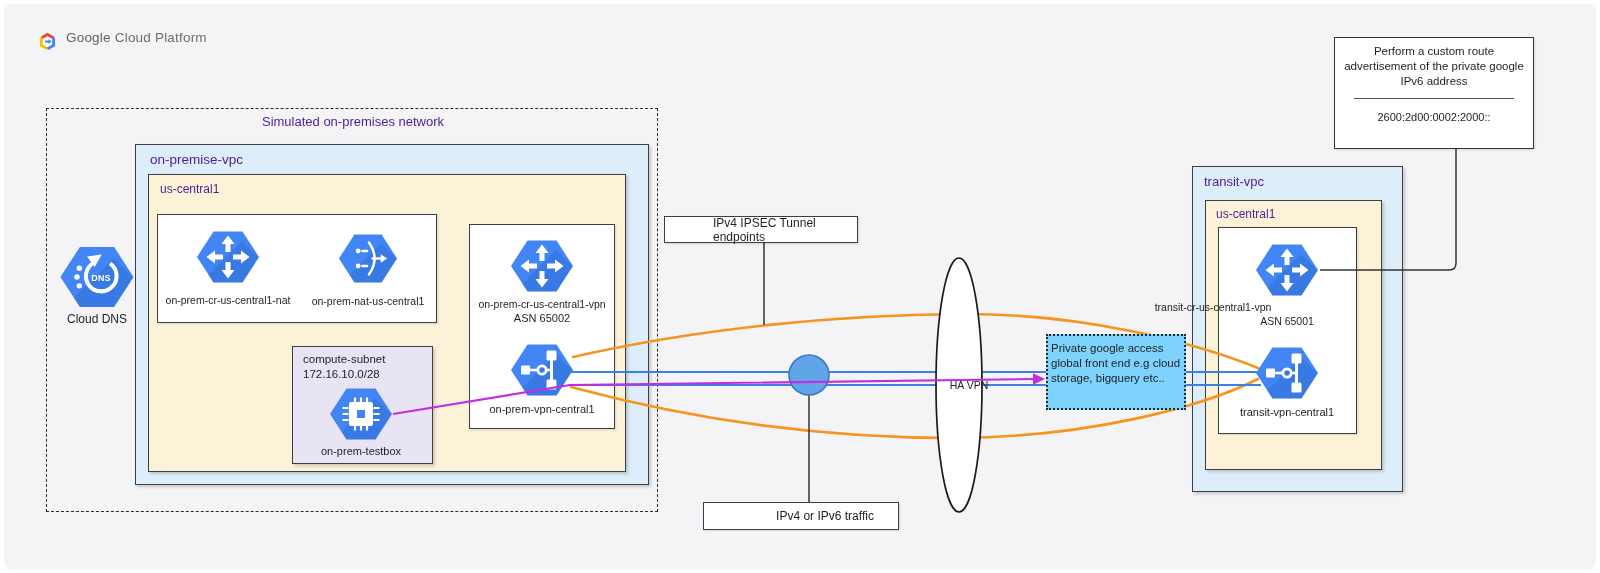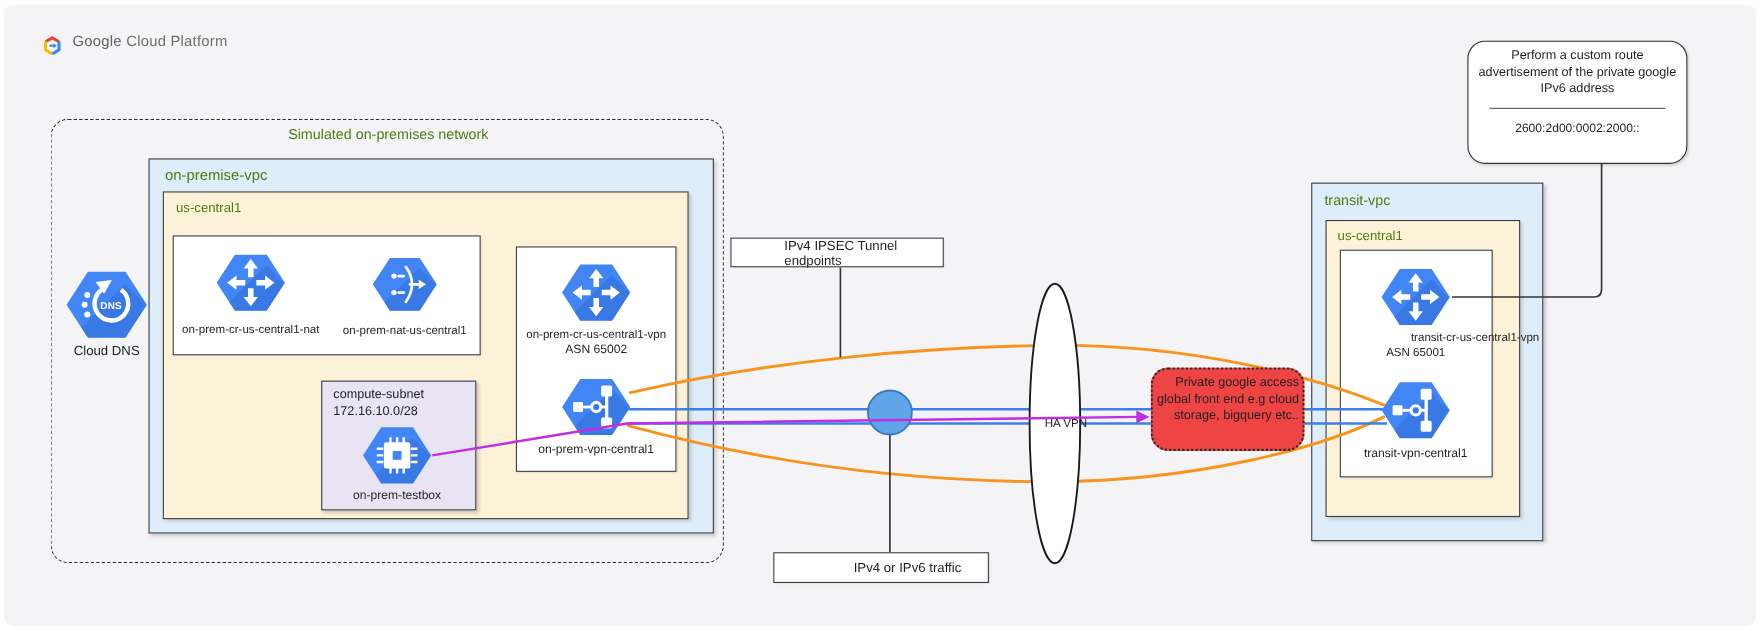--- a/index.html
+++ b/index.html
@@ -1,30 +1,30 @@
 <!DOCTYPE html>
 <html><head>
 <meta charset="utf-8">
 <style>
   html,body{margin:0;padding:0;background:#ffffff;font-family:"Liberation Sans",sans-serif;}
   .canvas{position:relative;width:1592px;height:565px;margin:4px;background:#f4f4f6;border-radius:8px;overflow:hidden;color:#1d1f21;}
-  .abs{position:absolute;border-radius:16px;}
+  .abs{position:absolute;}
   .panel{position:absolute;border:1.5px solid #3b3f42;box-shadow:2px 2px 3px rgba(0,0,0,.18);box-sizing:border-box;}
   .thin{position:absolute;border:1.2px solid #3b3f42;background:#ffffff;box-sizing:border-box;box-shadow:1px 1px 2px rgba(0,0,0,.12);padding-left:48px;}
   .lbl{position:absolute;font-size:11px;color:#1d1f21;white-space:nowrap;}
   .ctr{transform:translateX(-50%);text-align:center;}
-  .boxtitle{position:absolute;font-size:13px;color:#4d7c0f;white-space:nowrap;}
+  .boxtitle{position:absolute;font-size:13px;color:#4c1d95;white-space:nowrap;}
   svg.icon{position:absolute;}
   #overlay{position:absolute;left:0;top:0;pointer-events:none;z-index:5;}
   .above{z-index:6;}
   .logo-row{position:absolute;left:32px;top:26px;display:flex;align-items:flex-start;gap:7px;}
   .logo-text{font-size:13.5px;color:#6e6e6e;letter-spacing:.2px;}
   .logo-text b{font-weight:500;color:#616161;margin-right:4px;}
   .dns-glyph{position:absolute;color:#fff;font-size:9px;font-weight:bold;letter-spacing:.2px;transform:translate(-50%,-50%);z-index:3;}
-  .pga{border:2px dotted #2b2b2b;background:#ef4444;font-size:11.5px;line-height:15px;text-align:right;padding:5px 3px;box-sizing:border-box;}
+  .pga{border:2px dotted #2b2b2b;background:#7dd3fc;font-size:11.5px;line-height:15px;text-align:left;padding:5px 3px;box-sizing:border-box;}
   .note{background:#fff;border:1.2px solid #333;font-size:11.5px;line-height:15px;text-align:center;padding:6px 5px;box-sizing:border-box;box-shadow:1px 1px 2px rgba(0,0,0,.12);}
   .note hr{border:none;border-top:1px solid #555;margin:9px 14px 0 14px;}
   .note .ipv6{margin-top:11px;font-size:11px;}
   .tagbox{display:flex;align-items:center;justify-content:center;font-size:12px;}
   .havpn{position:absolute;font-size:10.5px;z-index:7;transform:translate(-50%,-50%);white-space:nowrap;padding-left:20px;}
 </style>
 </head>
 <body>
 
 <div class="canvas">
@@ -150,21 +150,21 @@
   <div class="lbl ctr" style="left:538px;top:399px;">on-prem-vpn-central1</div>
 
   <div class="panel" style="left:1188px;top:162px;width:211px;height:326px;background:#ddedf9;"></div>
   <div class="boxtitle" style="left:1200px;top:170px;font-size:13px;">transit-vpc</div>
   <div class="panel" style="left:1201px;top:196px;width:177px;height:270px;background:#fcf2d8;"></div>
   <div class="boxtitle" style="left:1212px;top:203px;font-size:12px;">us-central1</div>
   <div class="thin" style="left:1214px;top:223px;width:139px;height:207px;"></div>
   <svg class="icon" width="64" height="56" viewBox="0 0 64 56" style="left:1251px;top:238px;">
       <use href="#ic-router"></use>
     </svg>
-  <div class="lbl ctr" style="left:1337px;top:297px;font-size:10.5px;">transit-cr-us-central1-vpn</div>
+  <div class="lbl ctr" style="left:1209px;top:297px;font-size:10.5px;">transit-cr-us-central1-vpn</div>
   <div class="lbl ctr" style="left:1283px;top:311px;font-size:10.5px;">ASN 65001</div>
   <svg class="icon" width="64" height="56" viewBox="0 0 64 56" style="left:1251px;top:341px;">
       <use href="#ic-vpn"></use>
     </svg>
   <div class="lbl ctr" style="left:1283px;top:402px;">transit-vpn-central1</div>
 
   <svg id="overlay" width="1592" height="565" viewBox="0 0 1592 565">
     <path d="M569 353 C 700 323, 840 311, 955 310 C 1080 309, 1192 339, 1254 364" fill="none" stroke="#f7941d" stroke-width="2.6" stroke-linecap="round"></path>
     <path d="M567 383 C 700 419, 830 434, 952 434 C 1085 433, 1198 403, 1254 375" fill="none" stroke="#f7941d" stroke-width="2.6" stroke-linecap="round"></path>
     <line x1="567" y1="368" x2="1253" y2="368" stroke="#3d7fe8" stroke-width="2.2"></line>

